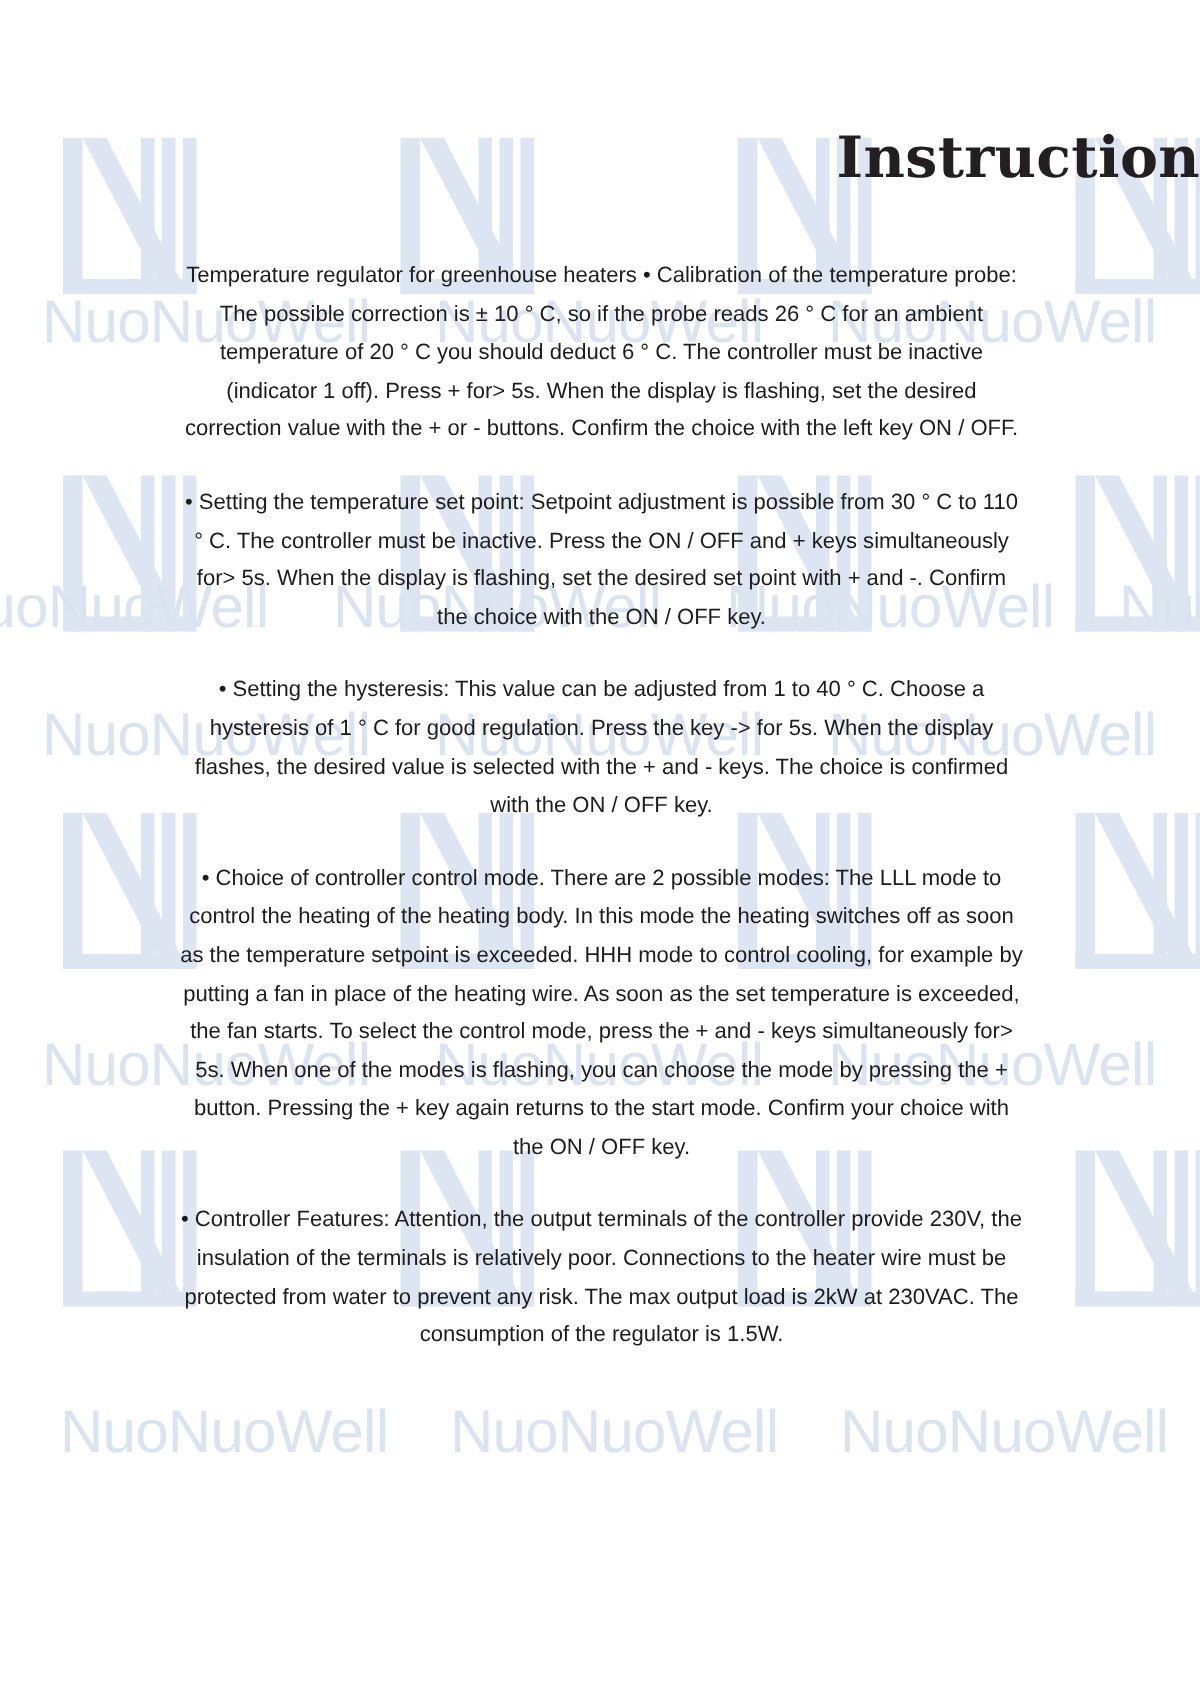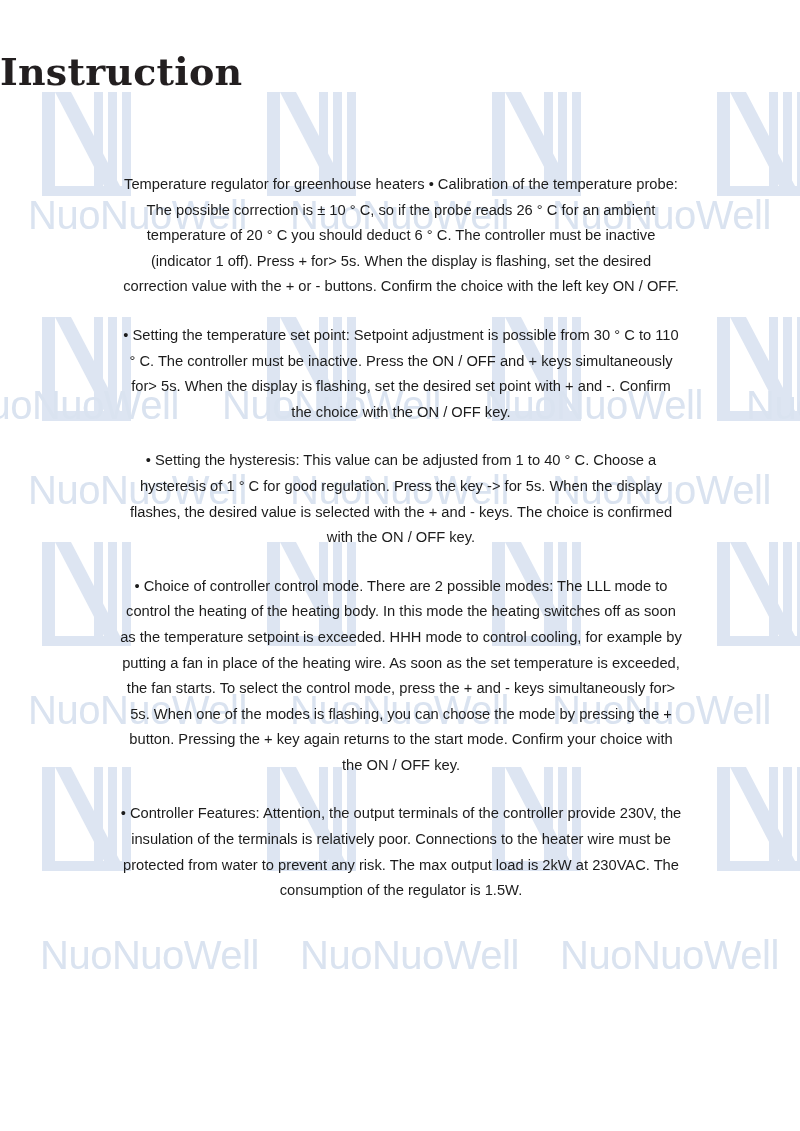--- a/index.html
+++ b/index.html
@@ -50,22 +50,22 @@
   
   #content {
     position: absolute;
     left: 0;
     top: 0;
     width: 800px;
     z-index: 2;
   }
   #doc-title {
     margin: 0;
-    padding-top: 51px;
-    text-align: left;
+    padding-top: 84px;
+    text-align: right;
     font-family: "DejaVu Serif", "Liberation Serif", serif;
     font-weight: 700;
     font-size: 38px;
     letter-spacing: 0.2px;
     color: #231f20;
     line-height: 1.1;
   }
   #body-text {
     margin: 0;
     padding: 0;

